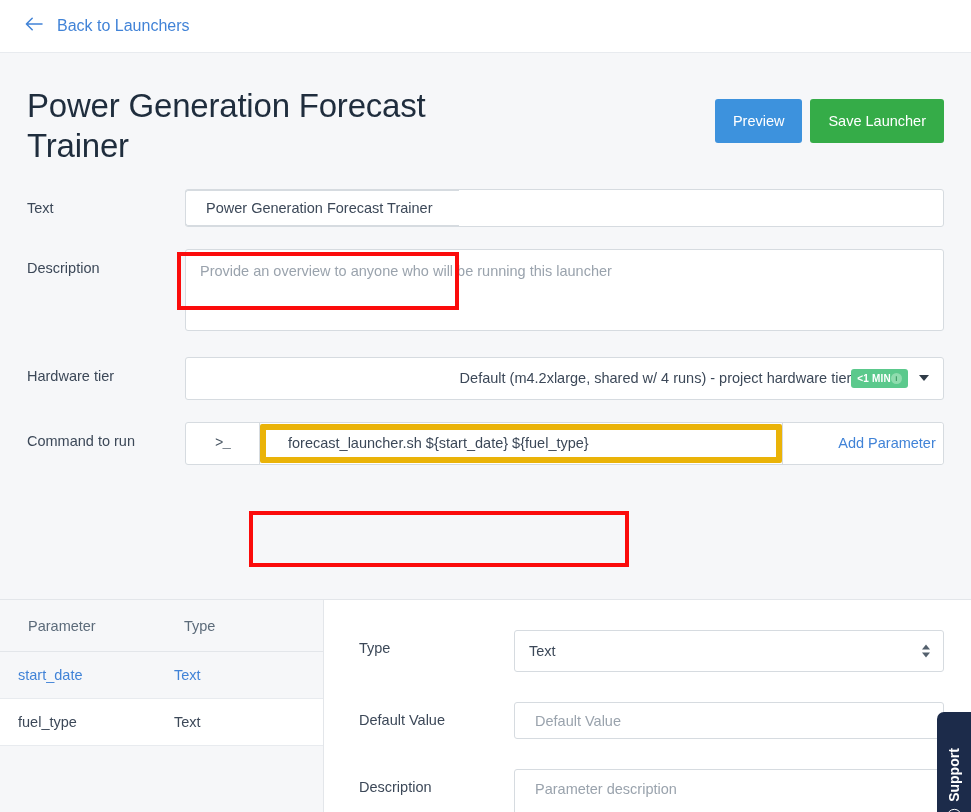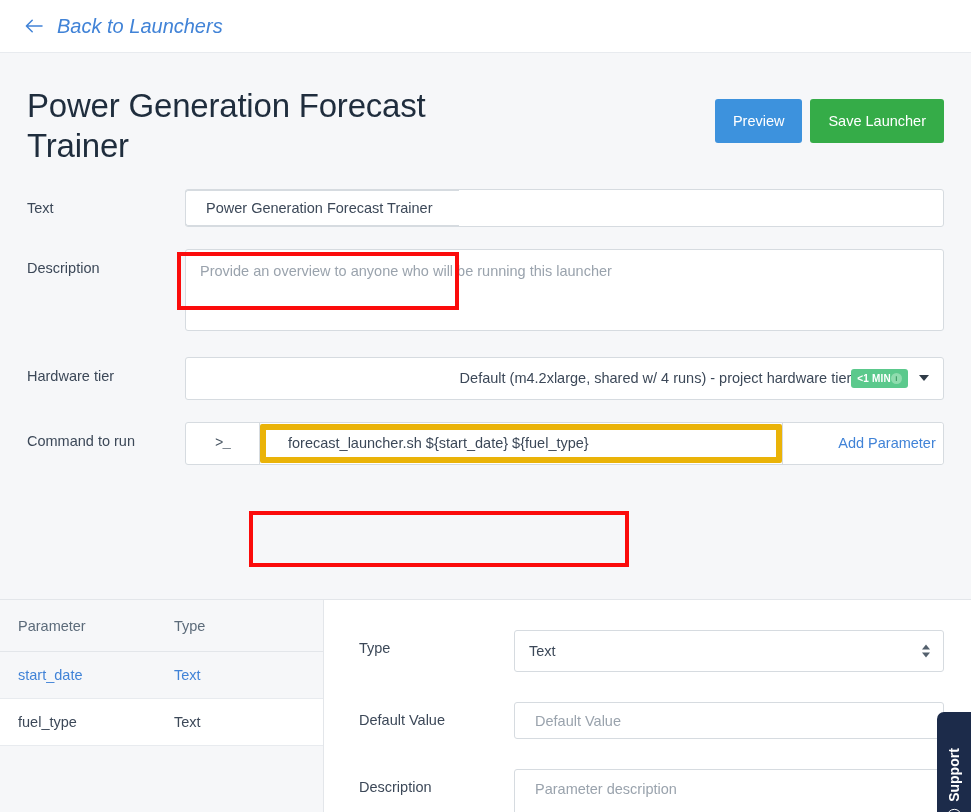--- a/index.html
+++ b/index.html
@@ -19,24 +19,23 @@
     border-bottom: 1px solid #e8ebef;
     display: flex;
     align-items: center;
     padding-left: 25px;
   }
   .back-link {
     display: flex;
     align-items: center;
     gap: 14px;
     color: #4183d7;
-    font-size: 20px;
+    font-size: 16px;
     cursor: pointer;
     text-decoration: none;
-    font-style: italic;
   }
   .back-arrow { display: block; }
 
   
   .page {
     background: #f6f7f9;
     height: 759px;
     position: relative;
   }
 
@@ -254,20 +253,21 @@
     background: #f6f7f9;
     border-right: 1px solid #e3e6ea;
   }
   .param-head {
     display: flex;
     height: 52px;
     align-items: center;
     font-size: 14.5px;
     color: #5c6b7a;
     border-bottom: 1px solid #e3e6ea;
+    padding-left: 10px;
   }
   .param-row {
     display: flex;
     height: 47px;
     align-items: center;
     font-size: 14.5px;
     cursor: pointer;
     border-bottom: 1px solid #e8ebef;
   }
   .param-row.selected { color: #4183d7; background: #f6f7f9; }

